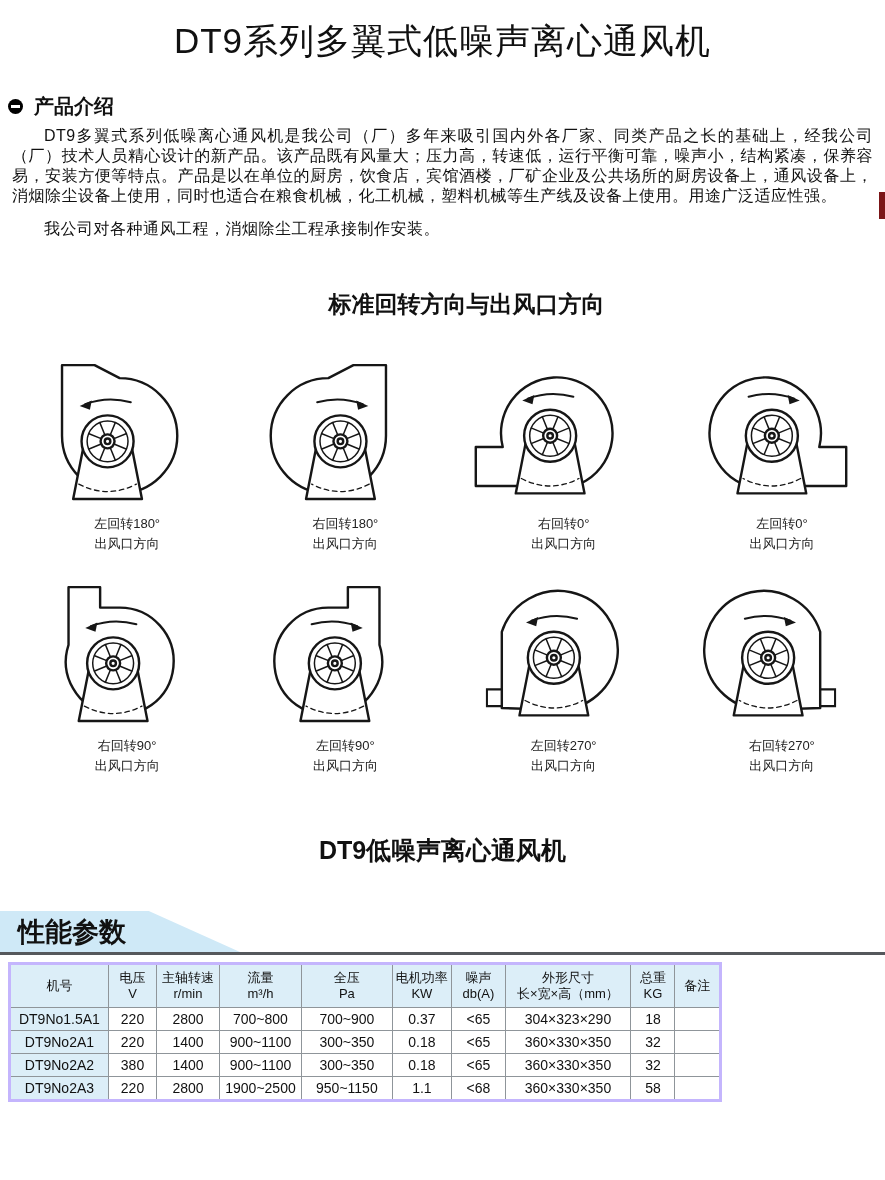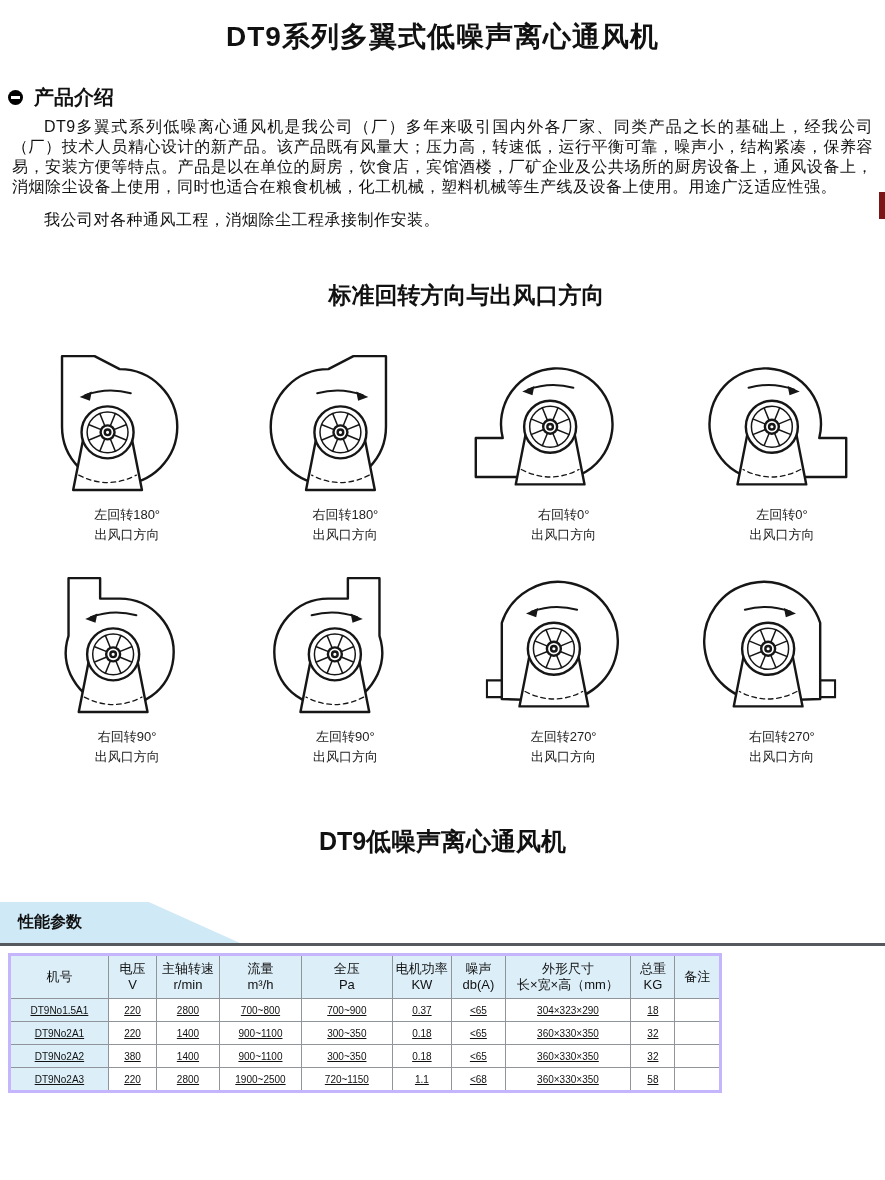--- a/index.html
+++ b/index.html
@@ -2,21 +2,21 @@
 <html style="--tab-bg: #cfe9f7; --thead-bg: #dceef8; --tbl-border: #8f959a; --rule: #55585c; --edge-marker: #7b1517;"><head>
 <meta charset="utf-8">
 <style>
   html,body{margin:0;padding:0;}
   body{
     width:885px;height:1180px;position:relative;background:#ffffff;
     font-family:"Liberation Sans","DejaVu Sans",sans-serif;color:#111;
     overflow:hidden;
   }
   .page-title{
-    text-align:center;font-size:28px;font-weight:700;letter-spacing:1px;
+    text-align:center;font-size:35px;font-weight:400;letter-spacing:1px;
     margin:18px 0 28px 0;
   }
   .intro-heading-row{
     display:flex;align-items:center;gap:11px;margin:0 10px 2px 8px;
     font-size:20px;font-weight:700;
   }
   .bullet{
     width:15px;height:15px;border-radius:50%;background:#000;position:relative;flex:0 0 auto;
   }
   .bullet::after{
@@ -44,36 +44,36 @@
   .ln{stroke:#161616;stroke-width:2.2;fill:none;stroke-linecap:round;}
   .thin{stroke-width:1.6;}
   .dash{stroke-dasharray:5 4;stroke-width:1.4;}
   .series-heading{
     text-align:center;font-size:25px;font-weight:700;margin:58px 0 0 0;
   }
   .params-tab{
     margin-top:44px;width:240px;height:41px;background:var(--tab-bg,#cfe9f7);
     clip-path:polygon(0 0,62% 0,100% 100%,0 100%);
     display:flex;align-items:center;padding-left:18px;box-sizing:border-box;
-    font-size:16px;font-weight:700;
+    font-size:27px;font-weight:700;
   }
   .section-rule{height:3px;background:var(--rule,#55585c);margin:0;}
   table.perf{
     width:714px;margin:7px 8px 0 8px;border-collapse:collapse;table-layout:fixed;
     border:3px solid #c4b5fd;
   }
   table.perf th,table.perf td{
     border:1px solid var(--tbl-border,#8f959a);text-align:center;vertical-align:middle;
     overflow:hidden;white-space:nowrap;
   }
   table.perf th{
     background:var(--thead-bg,#dceef8);font-weight:400;font-size:13px;line-height:16px;
     padding:5px 1px;
   }
-  table.perf td{font-size:10px;height:22px;padding:0 2px;text-decoration:underline;}
+  table.perf td{font-size:14px;height:22px;padding:0 2px;}
   table.perf td.model{background:var(--thead-bg,#dceef8);}
 </style>
 </head>
 <body>
 
 <h1 class="page-title">DT9系列多翼式低噪声离心通风机</h1>
 
 <div class="intro-heading-row">
   <span class="bullet"></span>
   <span>产品介绍</span>
@@ -420,21 +420,21 @@
         <td>&lt;65</td>
         <td>360×330×350</td>
         <td>32</td>
         <td></td>
       </tr>
       <tr>
         <td class="model">DT9No2A3</td>
         <td>220</td>
         <td>2800</td>
         <td>1900~2500</td>
-        <td>720~1150</td>
+        <td>950~1150</td>
         <td>1.1</td>
         <td>&lt;68</td>
         <td>360×330×350</td>
         <td>58</td>
         <td></td>
       </tr>
     </tbody>
 </table>
 
 </body></html>

